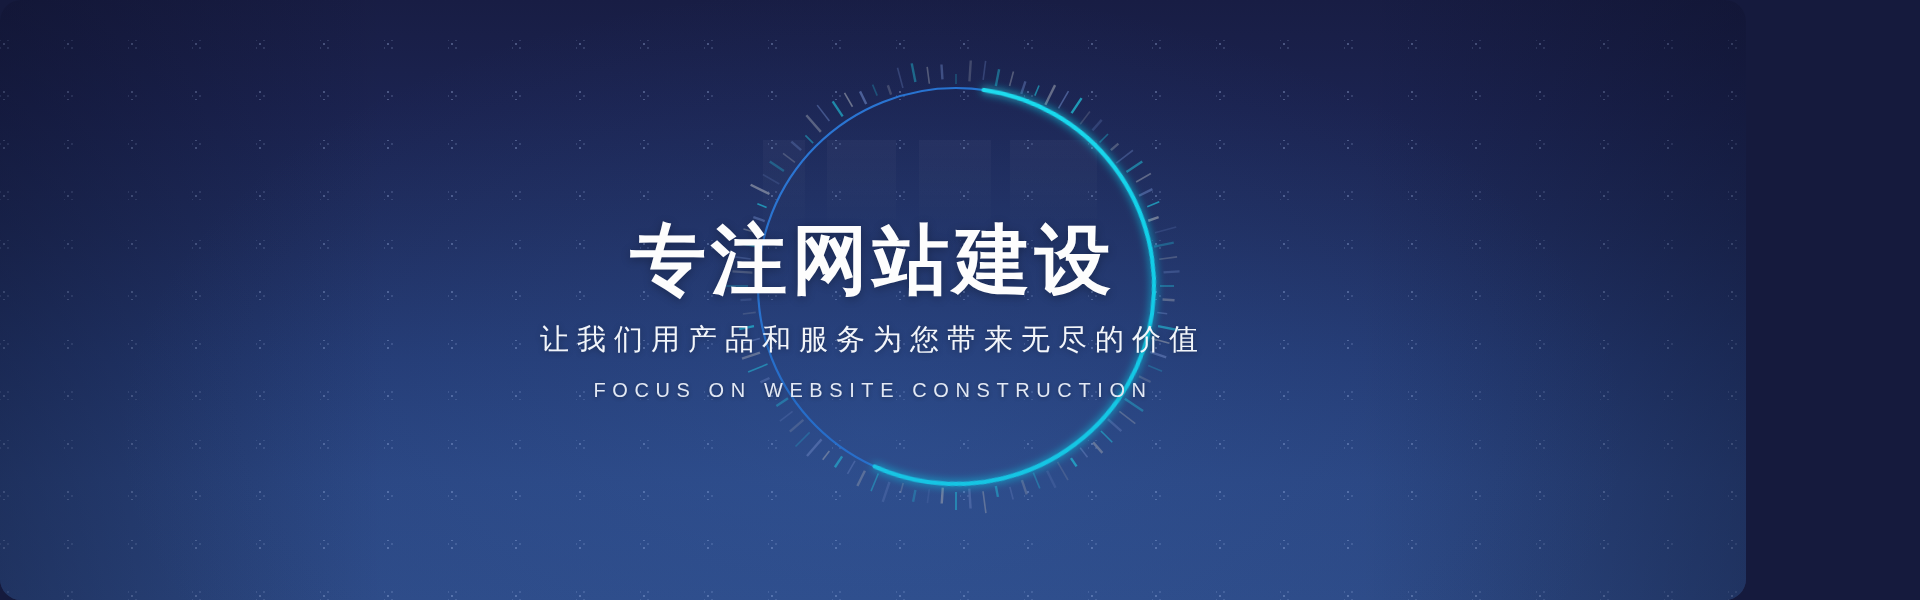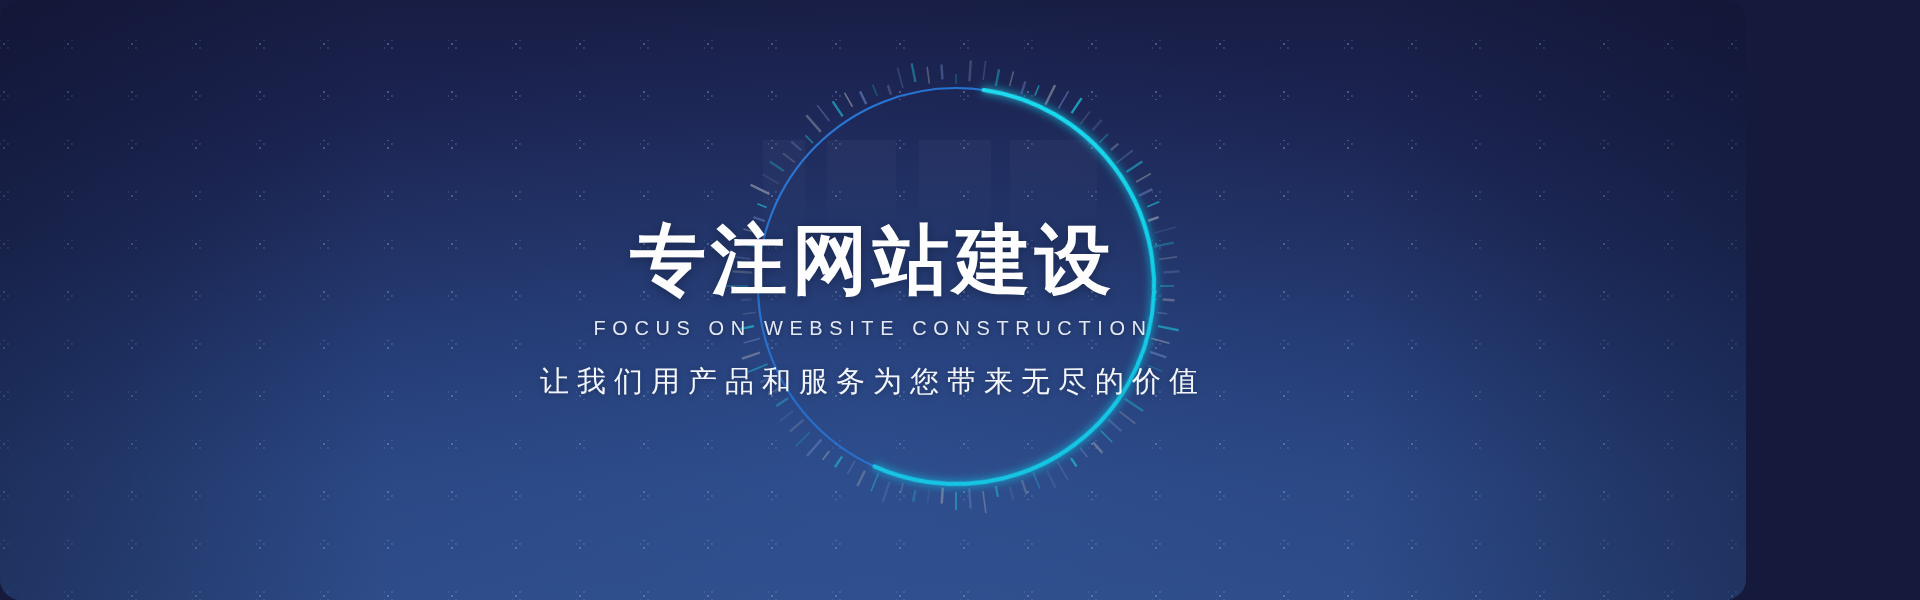--- a/index.html
+++ b/index.html
@@ -257,17 +257,17 @@
         </g>
 
       <circle cx="238" cy="238" r="198" fill="none" stroke="url(#gradArc)" stroke-width="4.2" stroke-linecap="round" filter="url(#glowArc)" stroke-dasharray="678 566" transform="rotate(-82 238 238)"></circle>
     </svg>
   </div>
 
   <div id="vignette"></div>
 
   <div id="textblock">
     <div id="main-title">专注网站建设</div>
+    <div id="sub-cn">让我们用产品和服务为您带来无尽的价值</div>
     <div id="sub-en">FOCUS ON WEBSITE CONSTRUCTION</div>
-    <div id="sub-cn">让我们用产品和服务为您带来无尽的价值</div>
   </div>
 
 </div>
 
 </body></html>

